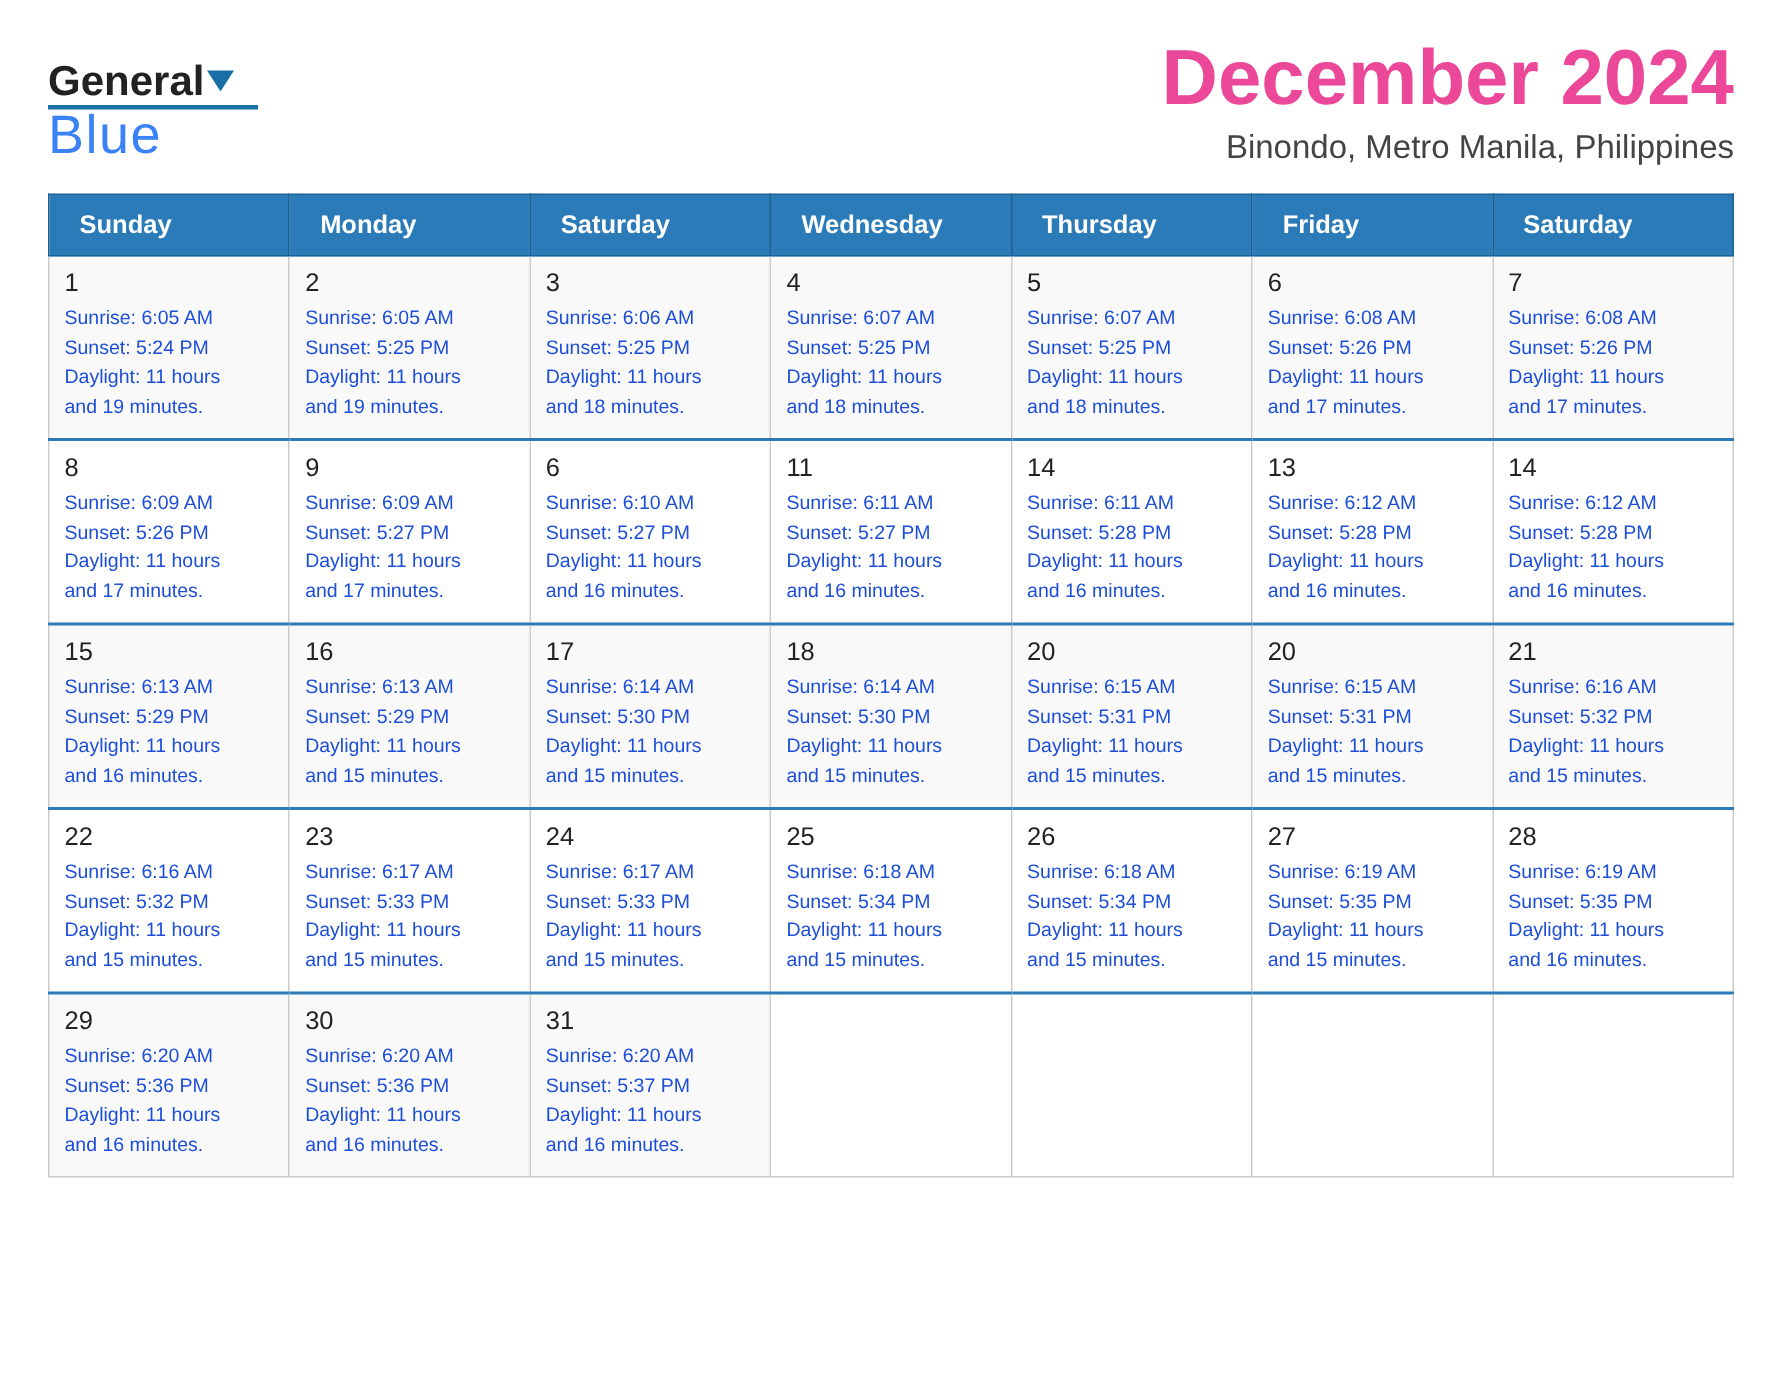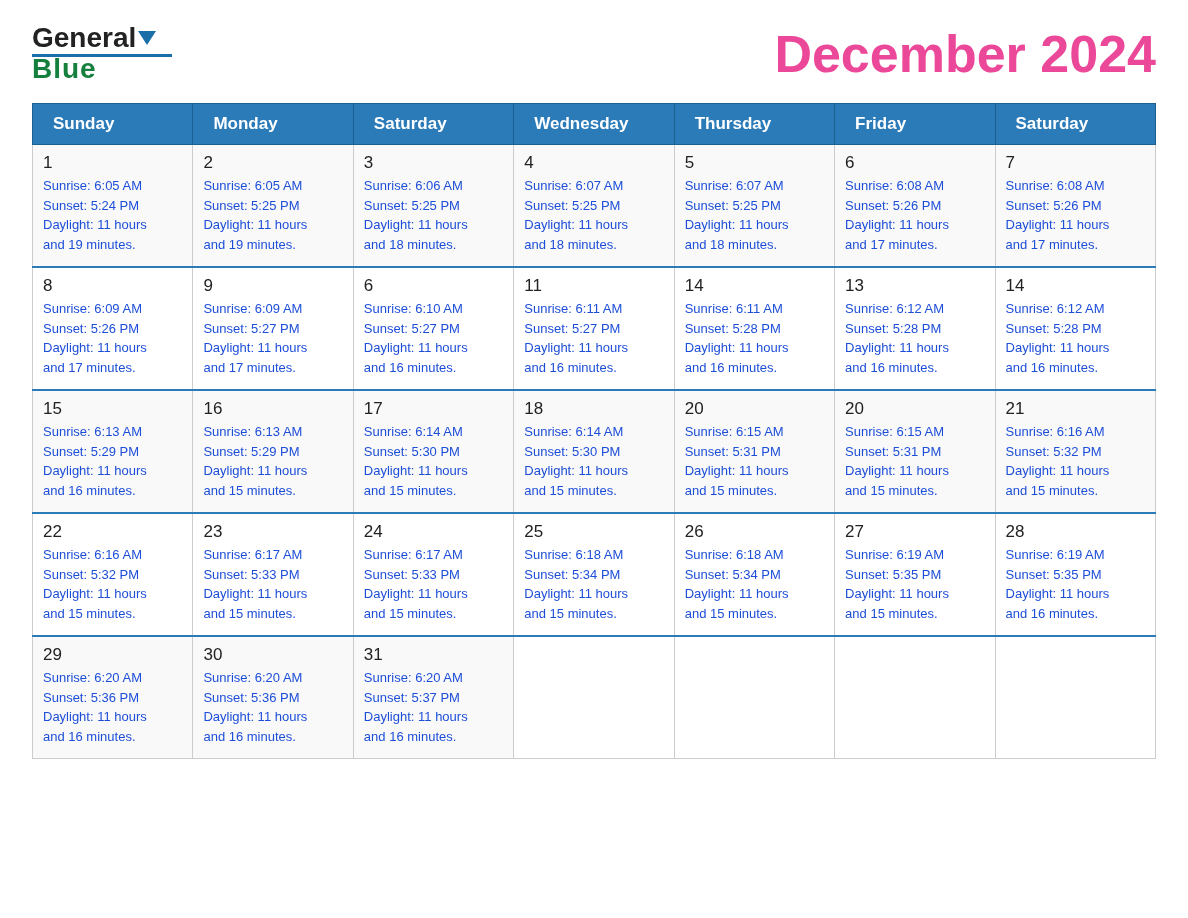--- a/index.html
+++ b/index.html
@@ -6,21 +6,21 @@
     body {
       font-family: Arial, sans-serif;
       background: #fff;
       padding: 24px 32px;
       width: 1188px;
       min-height: 918px;
     }
     .header-area {
       display: flex;
       justify-content: space-between;
-      align-items: center;
+      align-items: flex-end;
       margin-bottom: 18px;
     }
     .logo-area {
       display: flex;
       flex-direction: column;
       align-items: flex-start;
     }
     .logo-text {
       display: flex;
       align-items: center;
@@ -104,24 +104,25 @@
   <div class="logo-area">
     <div class="logo-text">
       <span class="logo-general">General</span>
       <span style="display:inline-flex;align-items:center;">
         <span style="display:inline-block;width:0;height:0;border-left:9px solid transparent;border-right:9px solid transparent;border-top:14px solid #1a6fa8;margin:0 2px;vertical-align:middle;"></span>
       </span>
     </div>
     <div style="display:flex;align-items:center;margin-top:0;">
       <div class="logo-line" style="width:140px;"></div>
     </div>
-    <div style="font-size:28px;font-weight:bold;color:#15803d;letter-spacing:1px;margin-top:-4px;">Blue</div>
+    <div style="font-size:36px;font-weight:normal;color:#3b82f6;letter-spacing:1px;margin-top:-4px;">Blue</div>
   </div>
   <div class="title-area">
     <div class="main-title">December 2024</div>
+    <div class="subtitle">Binondo, Metro Manila, Philippines</div>
   </div>
 </div>
 
 <table>
   <thead>
     <tr id="header-row">
     <th>Sunday</th>
         <th>Monday</th>
         <th>Saturday</th>
         <th>Wednesday</th>

